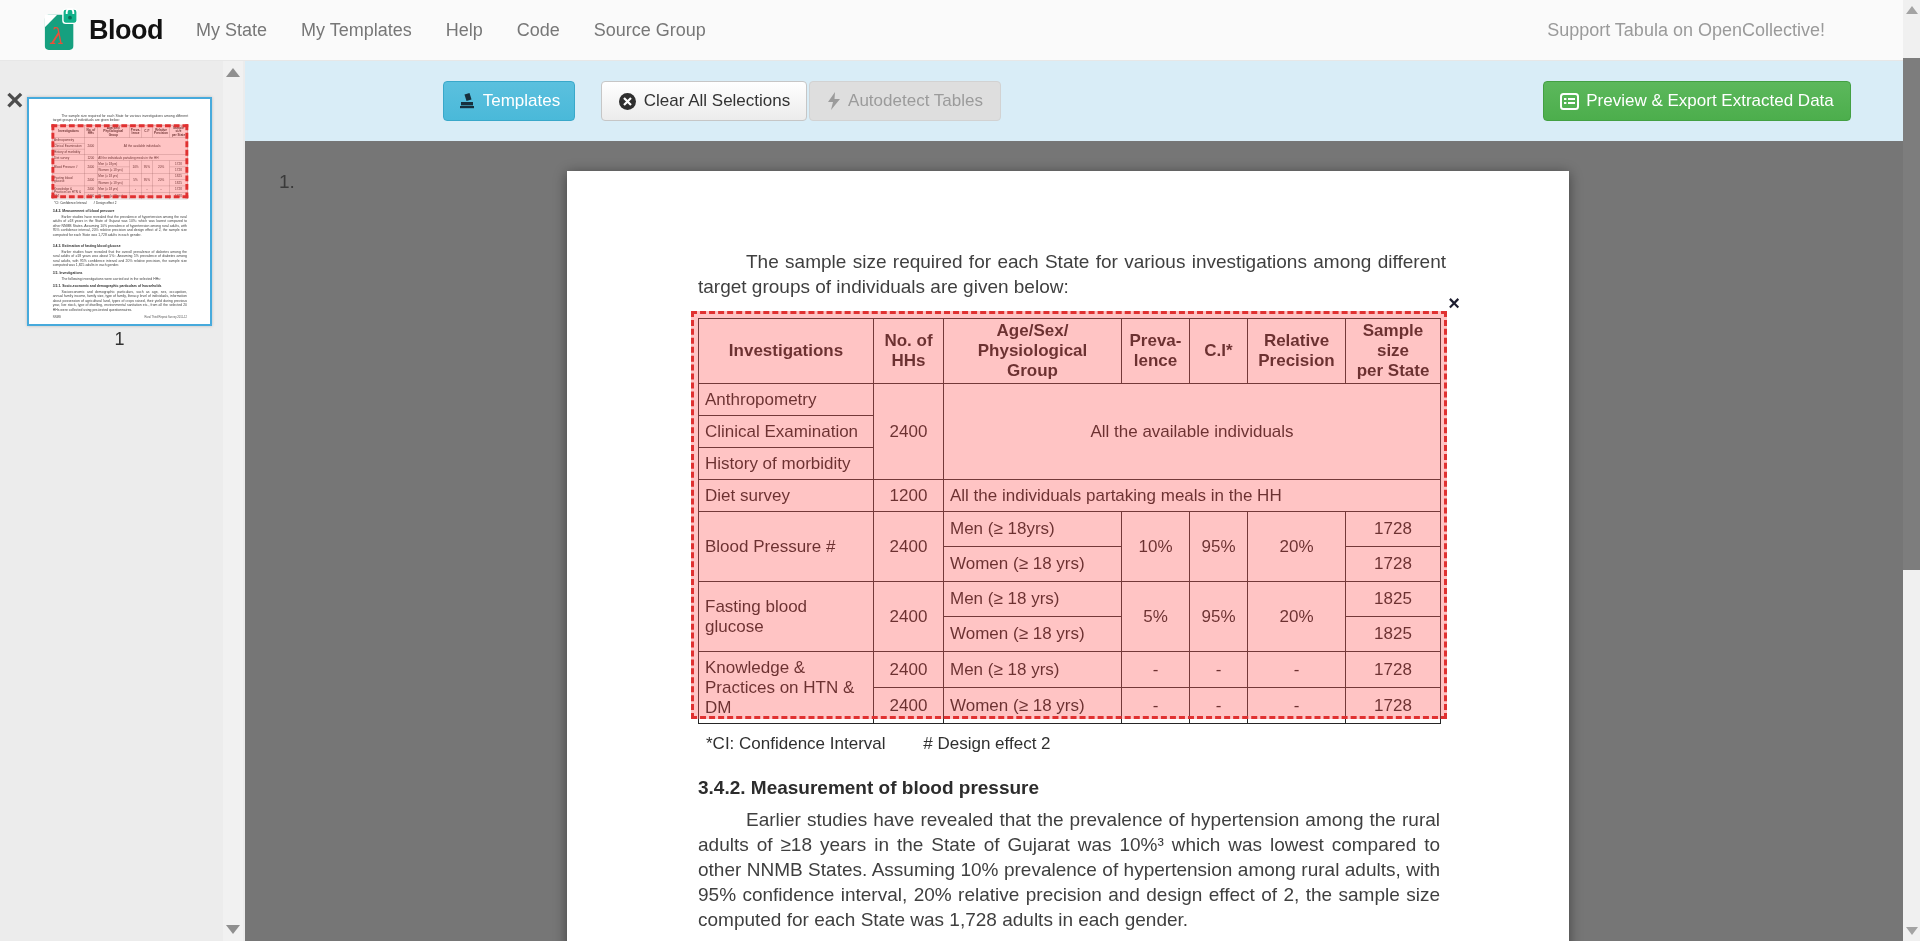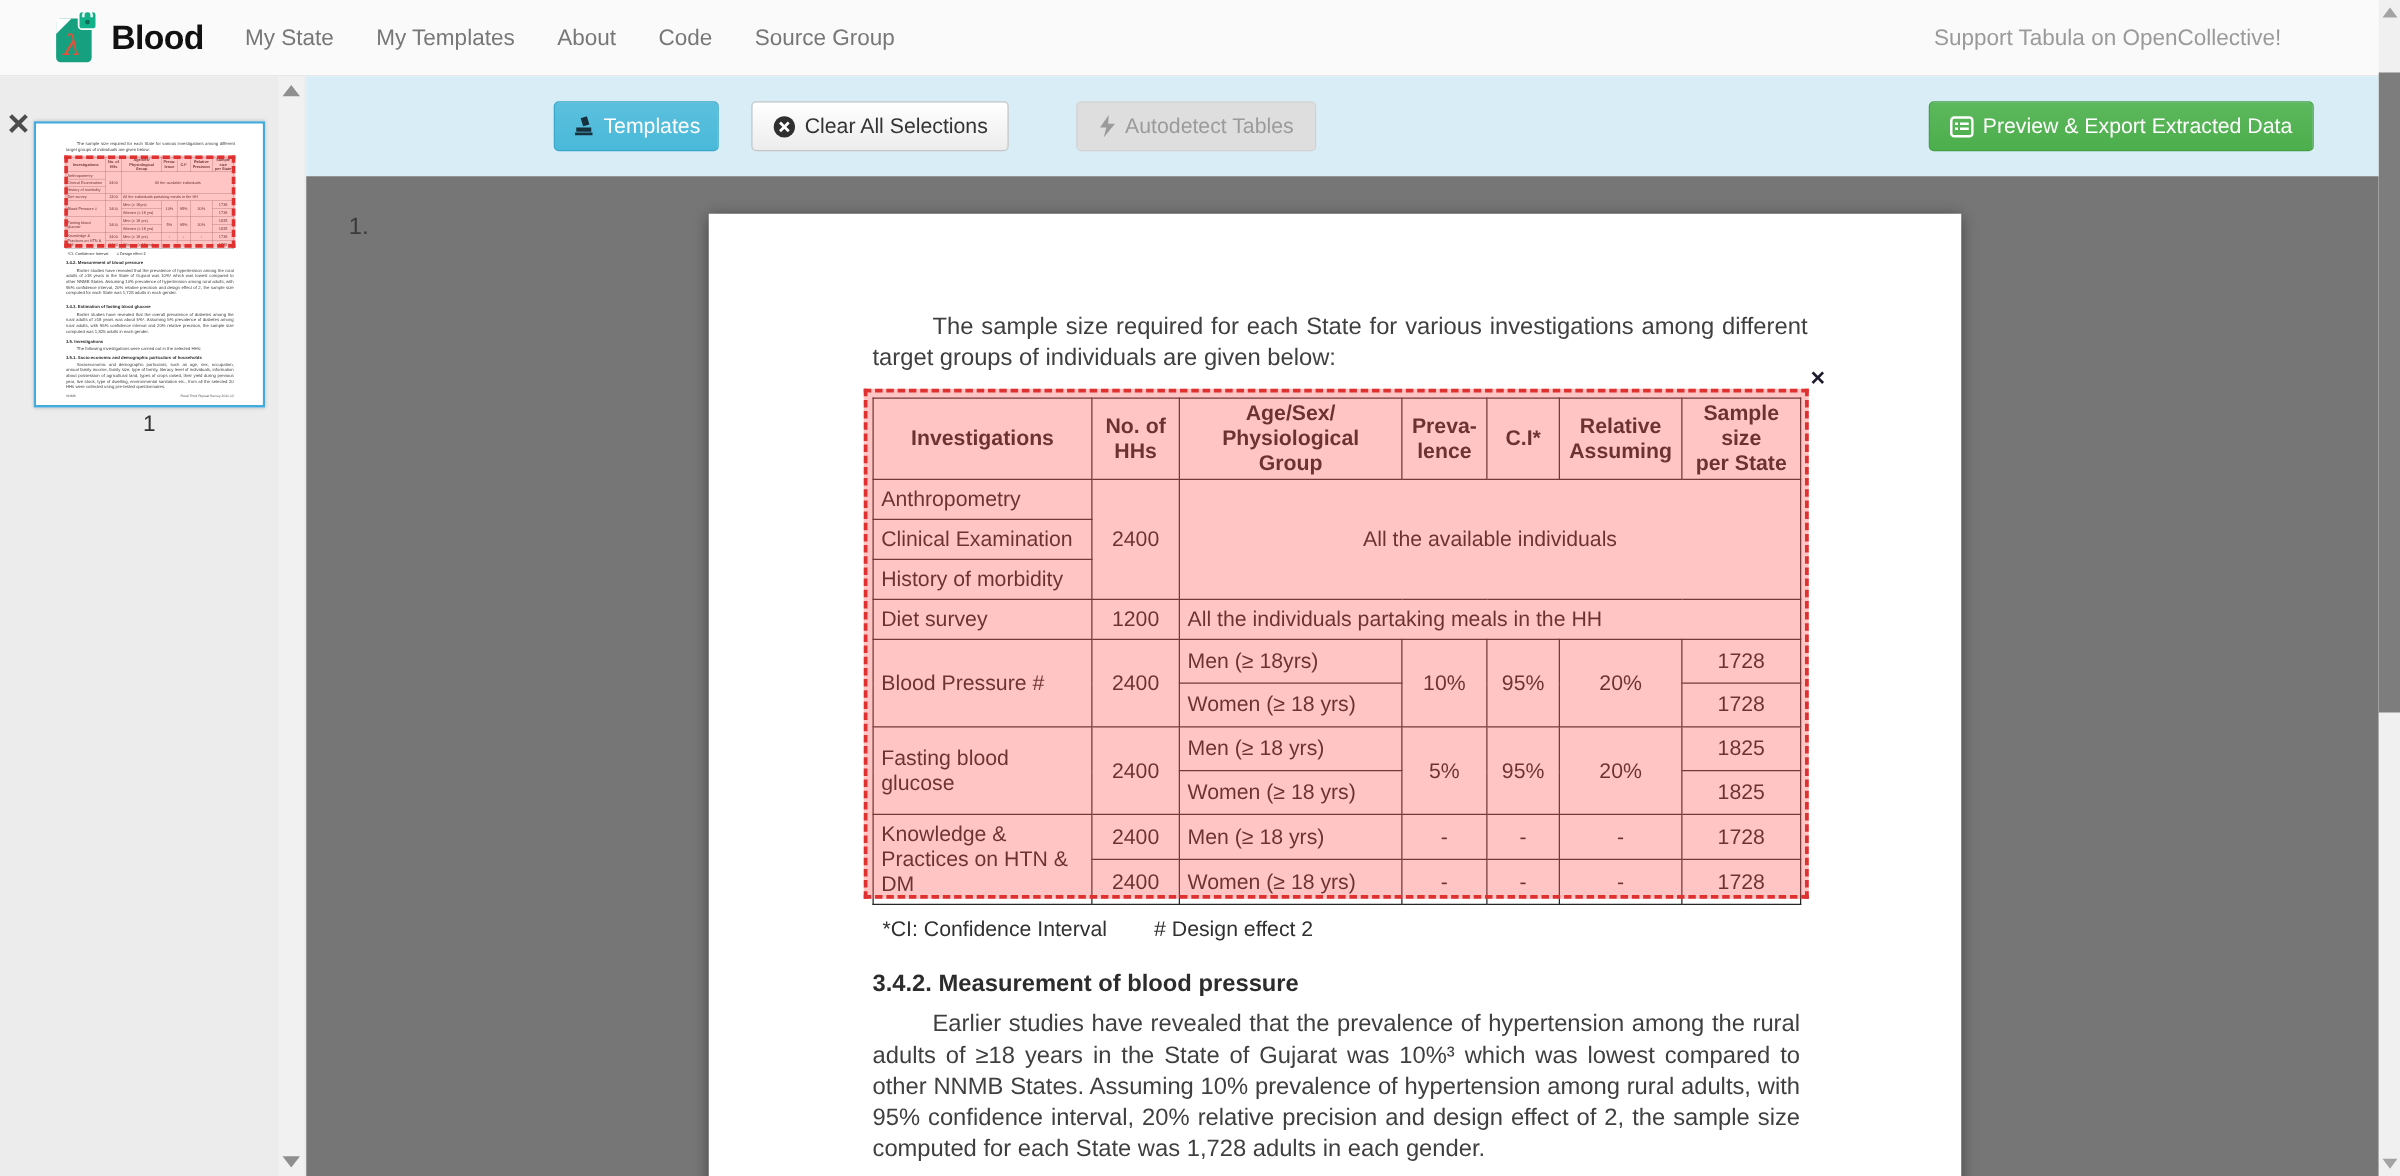--- a/index.html
+++ b/index.html
@@ -27,21 +27,21 @@
   .thumb-num { position:absolute; left:27px; top:268px; width:185px; text-align:center; font-size:18px; color:#333; }
 
   
   .main { position:absolute; left:245px; top:61px; width:1658px; height:880px; }
   .toolbar { position:absolute; left:0; top:0; width:1658px; height:80px; background:#d9edf7; }
   .filename { position:absolute; left:15px; top:0; height:80px; display:flex; align-items:center; font-size:18px; color:#222; }
   .btn { position:absolute; top:20px; height:40px; border-radius:4px; font-size:17px; display:flex;
          align-items:center; justify-content:center; gap:7px; cursor:pointer; }
   .btn-templates { left:198px; width:132px; background:linear-gradient(#5bc0de,#4ab9d9); border:1px solid #39a8ca; color:#fff; }
   .btn-clear { left:356px; width:206px; background:linear-gradient(#ffffff,#ececec); border:1px solid #c6c6c6; color:#333; }
-  .btn-auto { left:616px; width:192px; background:#dedede; border:1px solid #d2d2d2; color:#9b9b9b; cursor:default; }
+  .btn-auto { left:564px; width:192px; background:#dedede; border:1px solid #d2d2d2; color:#9b9b9b; cursor:default; }
   .btn-export { left:1298px; width:308px; background:linear-gradient(#5cb85c,#4cae4c); border:1px solid #43a043; color:#fff; }
   .icon { display:inline-flex; }
 
   .canvas { position:absolute; left:0; top:80px; width:1658px; height:800px; background:#767676; overflow:hidden; }
   .page-marker { position:absolute; left:34px; top:30px; font-size:19px; color:#3a3a3a; }
 
   
   .pdf-page { position:absolute; width:1002px; height:1240px; background:#fff; color:#3b3b3b; }
   .canvas > .pdf-page { left:322px; top:30px; box-shadow:0 2px 12px rgba(0,0,0,.45); }
   .pp-abs { position:absolute; }
@@ -95,21 +95,21 @@
           <text x="8" y="38" font-size="24" font-style="italic" fill="#e8503a" font-family="DejaVu Serif, serif">λ</text>
           <rect x="21" y="1" width="15" height="15" rx="3" fill="#12b18a" stroke="#ffffff" stroke-width="1.5"></rect>
           <path d="M25,6 v-2 a3.5,3.5 0 0 1 7,0 v2" fill="none" stroke="#ffffff" stroke-width="2"></path>
           <circle cx="28.5" cy="10" r="2" fill="#0c6e56"></circle>
         </svg>
       </span>
       <span class="brand-text">Blood</span>
     </div>
     <a class="nav-link">My State</a>
     <a class="nav-link">My Templates</a>
-    <a class="nav-link">About</a>
+    <a class="nav-link">Help</a>
     <a class="nav-link">Code</a>
     <a class="nav-link">Source Group</a>
     <a class="support-link">Support Tabula on OpenCollective!</a>
   </nav>
 
   <aside class="sidebar">
     <span class="remove-x">×</span>
     <div class="thumbnail">
       <div class="thumb-holder">
           <div class="pdf-page">
@@ -304,21 +304,21 @@
               <tr style="height:54px">
             <th>Investigations</th>
             <th>No. of
 HHs</th>
             <th>Age/Sex/
 Physiological  Group</th>
             <th>Preva-
 lence</th>
             <th>C.I*</th>
             <th>Relative
-Assuming</th>
+Precision</th>
             <th>Sample size
 per State</th>
           </tr>
           <tr style="height:32px">
             <td class="tl">Anthropometry</td>
             <td class="tc" rowspan="3">2400</td>
             <td class="tc" rowspan="3" colspan="5">All the available individuals</td>
           </tr>
           <tr style="height:32px">
             <td class="tl">Clinical Examination</td>

